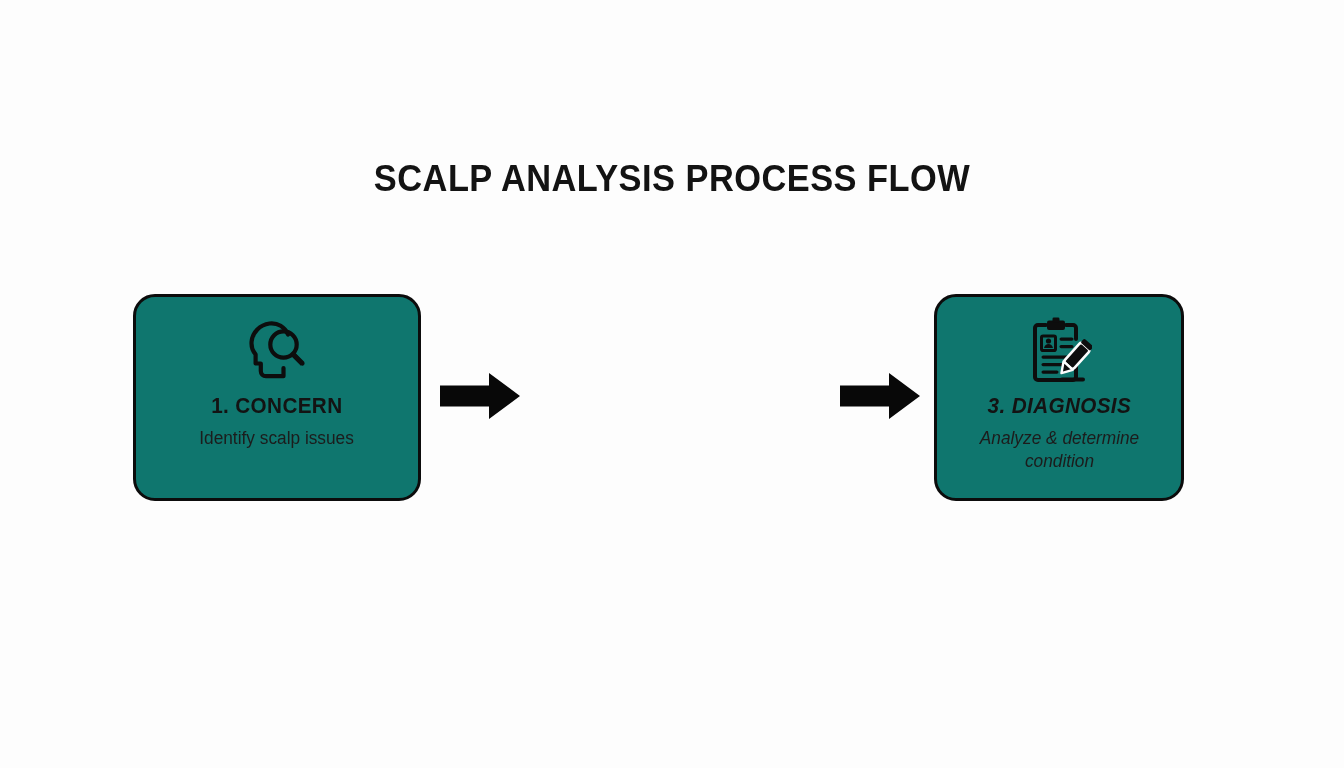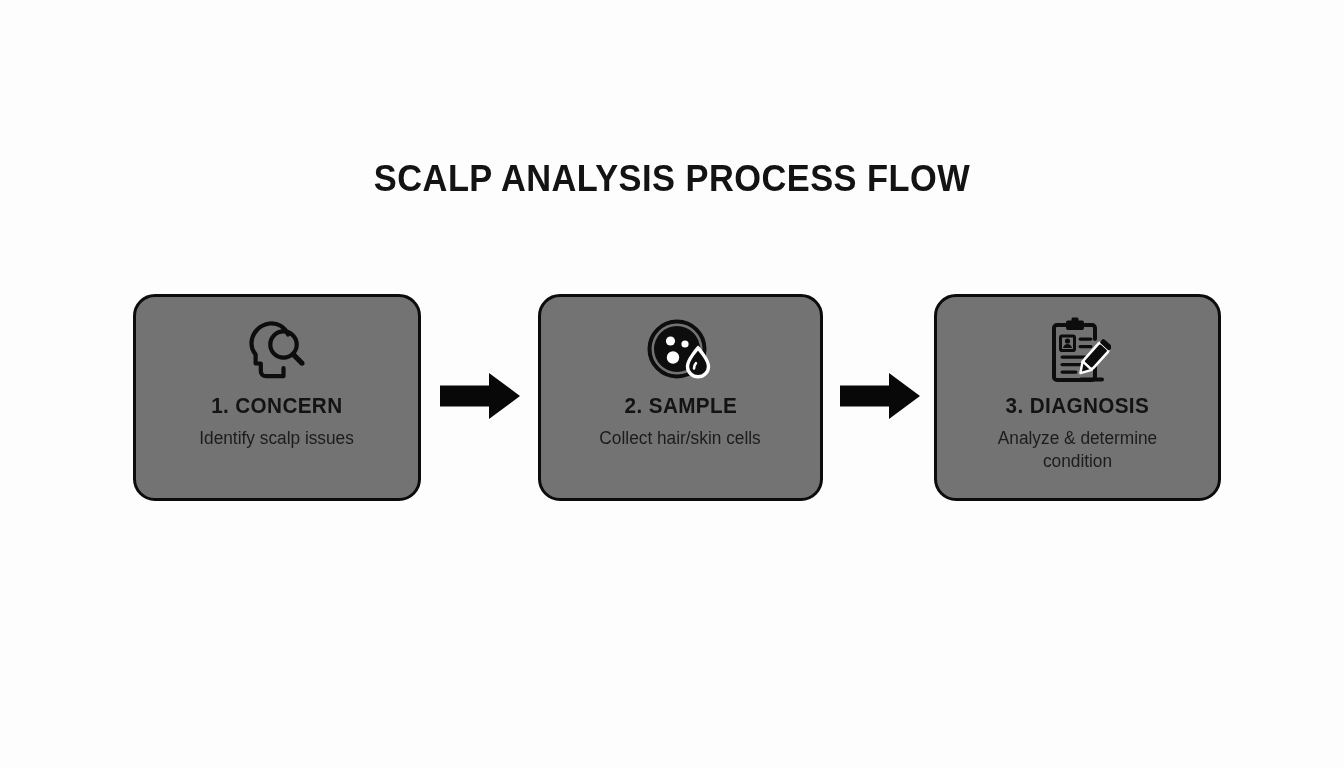--- a/index.html
+++ b/index.html
@@ -50,30 +50,30 @@
     height: 207px;
   }
 
   .step-card {
     position: absolute;
     top: 0;
     height: 207px;
     box-sizing: border-box;
     border: 3.5px solid #0c0c0c;
     border-radius: 22px;
-    background: #737373;
+    background: #0f766e;
     display: flex;
     flex-direction: column;
     align-items: center;
     justify-content: flex-start;
     padding-top: 20px;
   }
   .step-card.card-1 { left: 0px;   width: 288px; }
   .step-card.card-2 { left: 405px; width: 285px; }
-  .step-card.card-3 { left: 801px; width: 287px; }
+  .step-card.card-3 { left: 801px; width: 250px; font-style: italic; }
 
   .icon-wrap {
     height: 68px;
     display: flex;
     align-items: center;
     justify-content: center;
     margin-bottom: 8px;
   }
   .icon-wrap svg { display: block; }
 
@@ -135,35 +135,20 @@
       <div class="step-heading">1. CONCERN</div>
       <div class="step-desc">Identify scalp issues</div>
     </div>
 
     <div class="arrow arrow-1">
       <svg width="86" height="48" viewBox="0 0 86 48" aria-hidden="true">
         <path d="M4 13.5 L53 13.5 L53 1 L84 24 L53 47 L53 34.5 L4 34.5 Z" fill="#080808"></path>
       </svg>
     </div>
 
-    <div class="step-card card-2">
-      <div class="icon-wrap">
-        <svg width="72" height="66" viewBox="0 0 72 66" aria-hidden="true">
-          <circle cx="32" cy="31" r="27.5" fill="none" stroke="#0d0d0d" stroke-width="4"></circle>
-          <circle cx="32" cy="31" r="23" fill="#0d0d0d"></circle>
-          <circle cx="25.5" cy="23" r="4.6" fill="#fdfdfd"></circle>
-          <circle cx="40" cy="26" r="3.6" fill="#fdfdfd"></circle>
-          <circle cx="28" cy="39.5" r="6.2" fill="#fdfdfd"></circle>
-          <path d="M53 30 C53 30 63.5 41.5 63.5 48.4 C63.5 54.2 58.8 58.8 53 58.8 C47.2 58.8 42.5 54.2 42.5 48.4 C42.5 41.5 53 30 53 30 Z" fill="#0d0d0d" stroke="#fdfdfd" stroke-width="3.4"></path>
-          <path d="M49 50.5 C49 47.5 51 45.2 51 45.2" fill="none" stroke="#fdfdfd" stroke-width="2.6" stroke-linecap="round"></path>
-        </svg>
-      </div>
-      <div class="step-heading">2. SAMPLE</div>
-      <div class="step-desc">Collect hair/skin cells</div>
-    </div>
 
     <div class="arrow arrow-2">
       <svg width="86" height="48" viewBox="0 0 86 48" aria-hidden="true">
         <path d="M4 13.5 L53 13.5 L53 1 L84 24 L53 47 L53 34.5 L4 34.5 Z" fill="#080808"></path>
       </svg>
     </div>
 
     <div class="step-card card-3">
       <div class="icon-wrap">
         <svg width="66" height="68" viewBox="0 0 66 68" aria-hidden="true">

